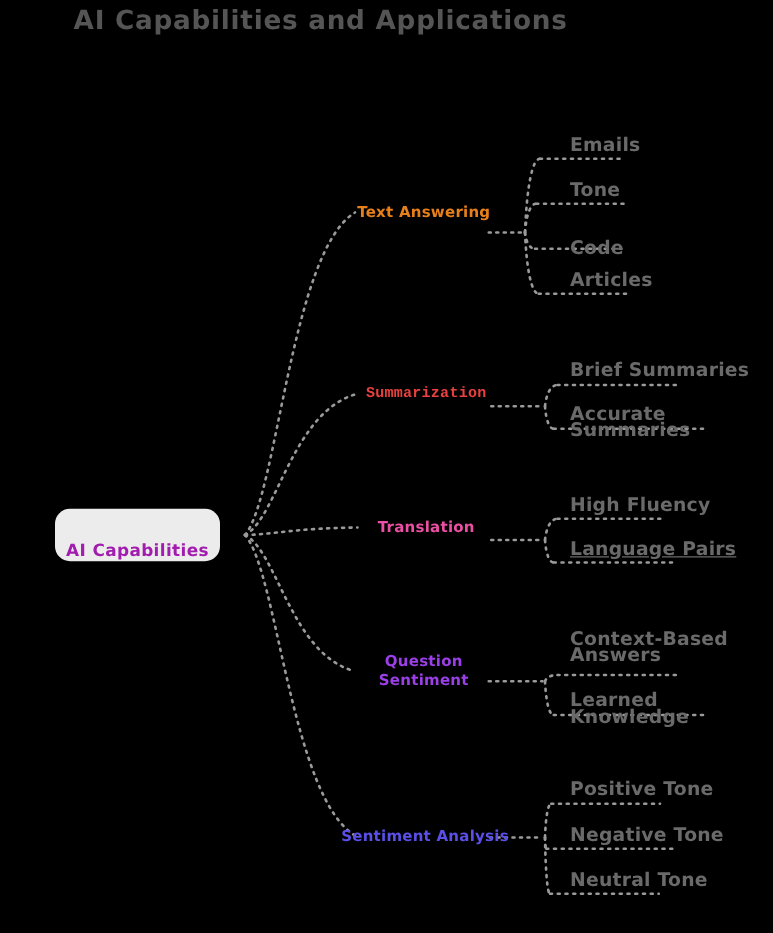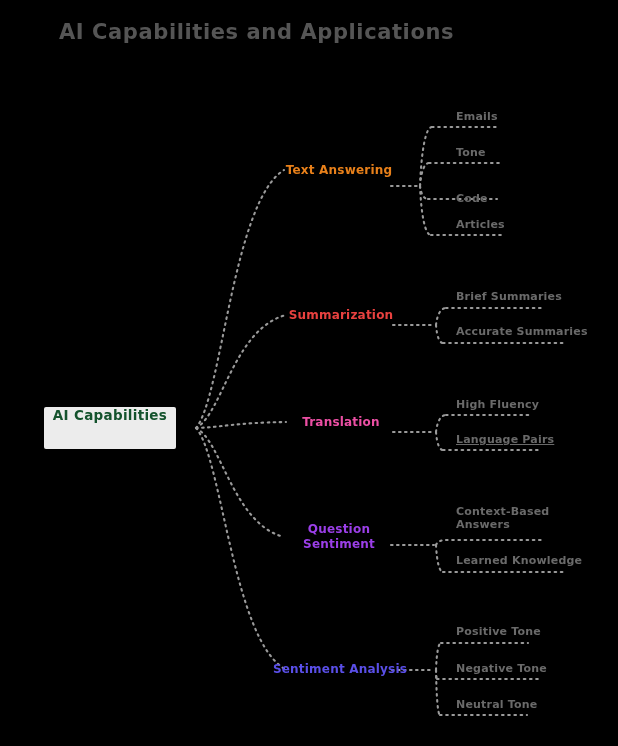--- a/index.html
+++ b/index.html
@@ -19,58 +19,58 @@
     position: absolute;
     left: 0;
     top: 0;
     width: 618px;
     height: 746px;
     pointer-events: none;
   }
   .title {
     position: absolute;
     left: 0;
-    top: 20px;
+    top: 4px;
     width: 513px;
     text-align: center;
     font-size: 21px;
     font-weight: bold;
     color: #555555;
     letter-spacing: 0.6px;
     font-family: "DejaVu Sans", sans-serif;
   }
   .root-node {
     position: absolute;
     left: 44px;
     top: 407px;
     width: 132px;
     height: 42px;
     background: #ececec;
-    border-radius: 2px;
+    border-radius: 12px;
     display: flex;
-    align-items: flex-start;
+    align-items: flex-end;
     justify-content: center;
     font-size: 13.5px;
     font-weight: bold;
-    color: #14532d;
+    color: #a21caf;
     letter-spacing: 0.3px;
   }
   .branch-label {
     position: absolute;
     font-size: 12px;
     font-weight: bold;
     text-align: center;
     letter-spacing: 0.2px;
     line-height: 15px;
     transform: translate(-50%, -50%);
     white-space: pre-line;
   }
   .leaf-label {
     position: absolute;
-    font-size: 11px;
+    font-size: 15px;
     font-weight: bold;
     color: #6a6a6a;
     letter-spacing: 0.2px;
     line-height: 13px;
     white-space: pre-line;
   }
 </style>
 </head>
 <body>
 
@@ -120,21 +120,21 @@
   <div class="root-node">
     <span>AI Capabilities</span>
   </div>
 
   <div id="branch-layer">
       <div class="branch-label" style="left: 339px; top: 170px; color: rgb(232, 128, 26);">Text Answering</div>
       <div class="leaf-label" style="left: 456px; top: 110px; color: rgb(106, 106, 106);">Emails</div>
       <div class="leaf-label" style="left: 456px; top: 146px; color: rgb(106, 106, 106);">Tone</div>
       <div class="leaf-label" style="left: 456px; top: 192px; color: rgb(106, 106, 106);">Code</div>
       <div class="leaf-label" style="left: 456px; top: 218px; color: rgb(106, 106, 106);">Articles</div>
-      <div class="branch-label" style="left: 341px; top: 315px; color: rgb(232, 65, 63);">Summarization</div>
+      <div class="branch-label" style="left: 341px; top: 315px; color: rgb(232, 65, 63); font-family: Liberation Mono, monospace;">Summarization</div>
       <div class="leaf-label" style="left: 456px; top: 290px; color: rgb(106, 106, 106);">Brief Summaries</div>
       <div class="leaf-label" style="left: 456px; top: 325px; color: rgb(106, 106, 106);">Accurate Summaries</div>
       <div class="branch-label" style="left: 341px; top: 422px; color: rgb(236, 79, 164);">Translation</div>
       <div class="leaf-label" style="left: 456px; top: 398px; color: rgb(106, 106, 106);">High Fluency</div>
       <div class="leaf-label" style="left: 456px; top: 433px; color: rgb(106, 106, 106); text-decoration: underline;">Language Pairs</div>
       <div class="branch-label" style="left: 339px; top: 537px; color: rgb(155, 63, 232);">Question
 Sentiment</div>
       <div class="leaf-label" style="left: 456px; top: 505px; color: rgb(106, 106, 106);">Context-Based
 Answers</div>
       <div class="leaf-label" style="left: 456px; top: 554px; color: rgb(106, 106, 106);">Learned Knowledge</div>

